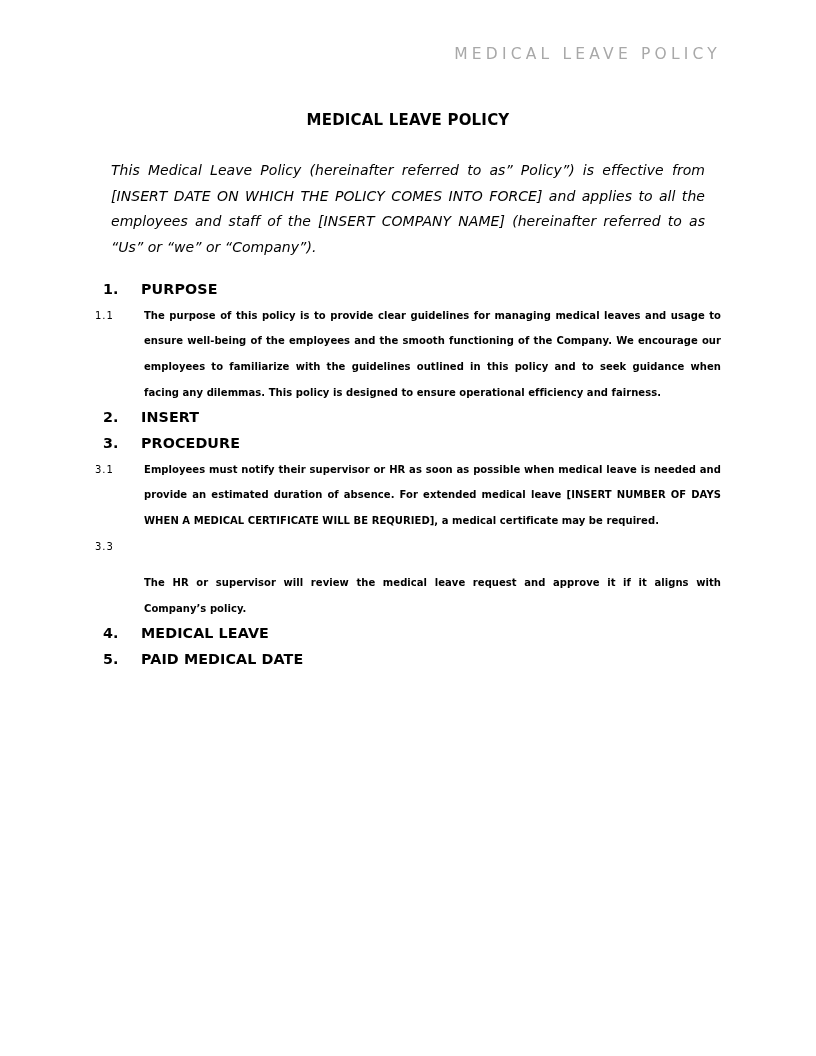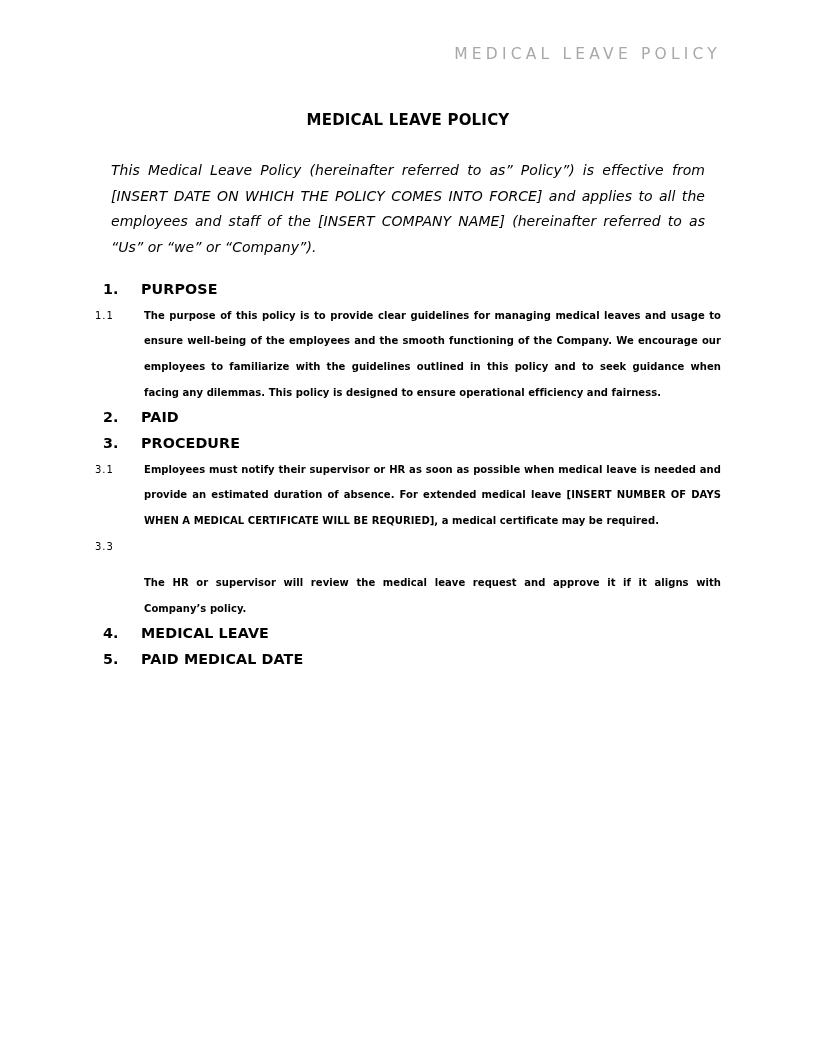--- a/index.html
+++ b/index.html
@@ -127,21 +127,21 @@
       <span class="num">1.</span>
       <span class="label">PURPOSE</span>
     </div>
     <div class="clause">
       <span class="num">1.1</span>
       <span class="body">The purpose of this policy is to provide clear guidelines for managing medical leaves and usage to ensure well-being of the employees and the smooth functioning of the Company. We encourage our employees to familiarize with the guidelines outlined in this policy and to seek guidance when facing any dilemmas. This policy is designed to ensure operational efficiency and fairness.</span>
     </div>
 
     <div class="sec-head">
       <span class="num">2.</span>
-      <span class="label">PAID</span>
+      <span class="label">INSERT</span>
     </div>
 
     <div class="sec-head">
       <span class="num">3.</span>
       <span class="label">PROCEDURE</span>
     </div>
     <div class="clause">
       <span class="num">3.1</span>
       <span class="body">Employees must notify their supervisor or HR as soon as possible when medical leave is needed and provide an estimated duration of absence. For extended medical leave [INSERT NUMBER OF DAYS WHEN A MEDICAL CERTIFICATE WILL BE REQURIED], a medical certificate may be required.</span>
     </div>

